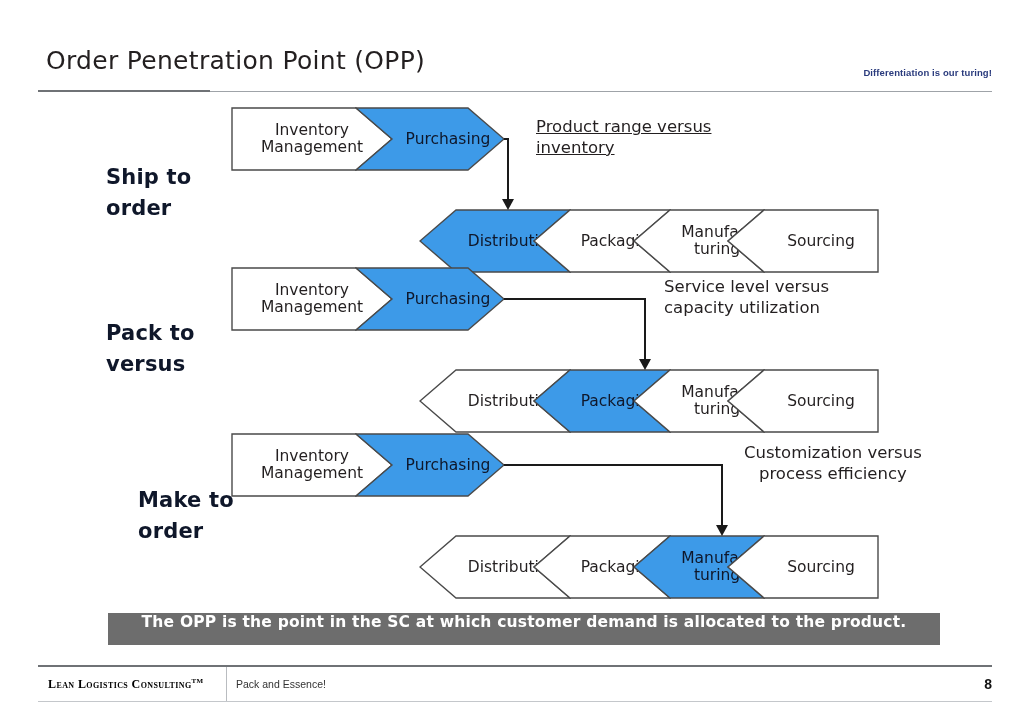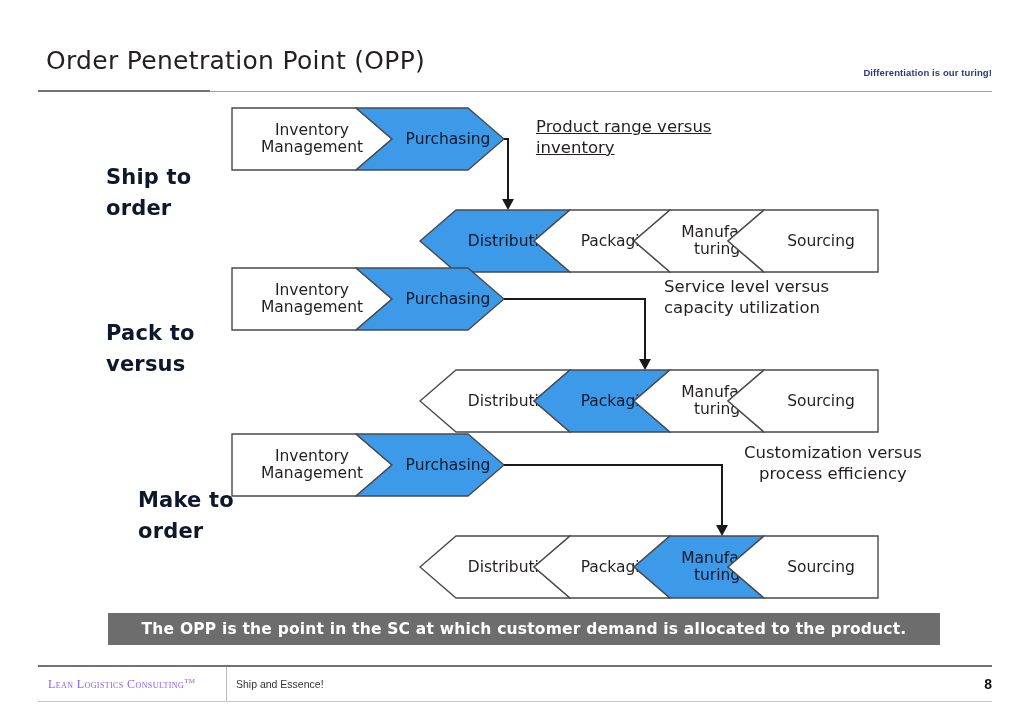--- a/index.html
+++ b/index.html
@@ -60,38 +60,38 @@
     white-space:pre-line;
     display:flex;align-items:center;justify-content:center;
   }
   .chev-label.hl{color:#0f172a;}
   .connector{position:absolute;}
 
   
   #banner{
     position:absolute;left:108px;top:613px;width:832px;height:32px;
     background:#6d6d6d;
-    display:flex;align-items:center;justify-content:center;
+    display:flex;justify-content:center;
   }
   #banner-text{
     color:#ffffff;font-size:15.5px;font-weight:bold;
     letter-spacing:0.2px;
     font-family:"DejaVu Sans", sans-serif;
   }
 
   
   #footer{position:absolute;left:0;top:662px;width:1030px;height:66px;}
   #footer-rule{position:absolute;left:38px;top:3px;width:954px;height:2px;background:#6f7276;}
   #footer-logo-box{
     position:absolute;left:38px;top:5px;width:188px;height:34px;
     border-right:1px solid #b9bcc0;
     display:flex;align-items:center;
   }
   #footer-logo{
-    font-size:12px;color:#8b5cf6;font-weight:normal;
+    font-size:12px;color:#000000;font-weight:bold;
     font-variant:small-caps;letter-spacing:0.4px;
     padding-left:10px;
     font-family:"Liberation Serif", serif;
   }
   #footer-logo .tm{font-size:7px;vertical-align:super;}
   #footer-tagline{
     position:absolute;left:236px;top:5px;height:34px;
     display:flex;align-items:center;
     font-size:10.5px;color:#333333;
     font-family:"Liberation Sans", sans-serif;
@@ -235,16 +235,16 @@
 
 <div id="banner">
   <span id="banner-text">The OPP is the point in the SC at which customer demand is allocated to the product.</span>
 </div>
 
 <div id="footer">
   <div id="footer-rule"></div>
   <div id="footer-logo-box">
     <span id="footer-logo"><span>Lean Logistics Consulting</span><span class="tm">TM</span></span>
   </div>
-  <div id="footer-tagline">Ship and Essence!</div>
+  <div id="footer-tagline">Pack and Essence!</div>
   <div id="footer-page">8</div>
   <div id="footer-bottom-rule"></div>
 </div>
 
 </body></html>

